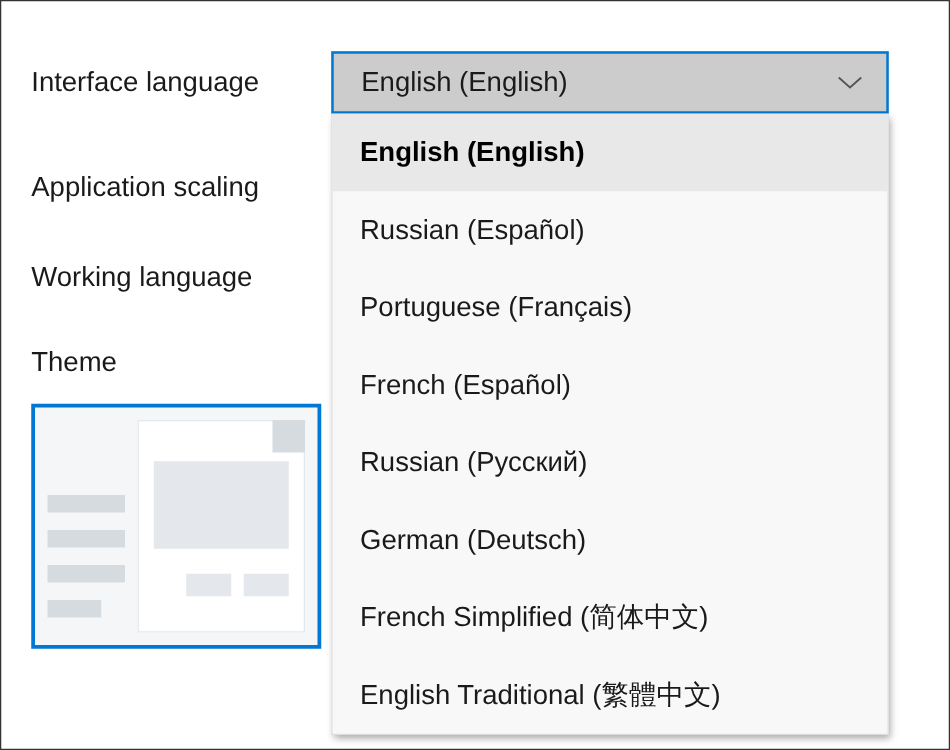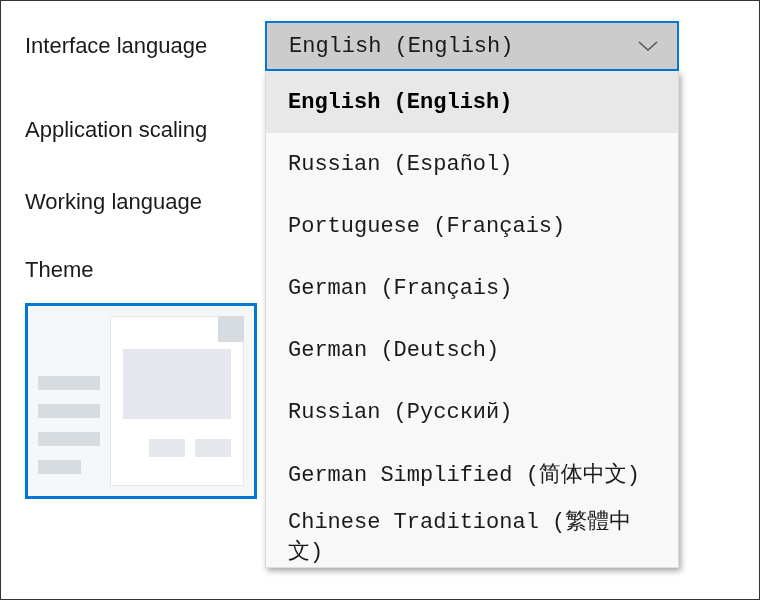--- a/index.html
+++ b/index.html
@@ -12,38 +12,37 @@
       font-size: 22px;
       color: #1a1a1a;
       background: #fff;
       width: 760px;
       height: 600px;
       overflow: hidden;
       position: relative;
       border: 1px solid #333;
     }
     .content {
-      padding: 20px 24px 0 24px;
+      padding: 40px 24px 0 24px;
     }
     .row {
       display: flex;
       align-items: center;
       margin-bottom: 46px;
     }
     .label-col {
       width: 240px;
       flex-shrink: 0;
     }
     .field-col {
       flex: 1;
     }
     .dropdown {
       position: relative;
-      width: 414px;
-      font-family: Liberation Mono, monospace;
+      width: 446px;
     }
     .dropdown-trigger {
       display: flex;
       align-items: center;
       justify-content: space-between;
       height: 50px;
       padding: 0 18px 0 22px;
       background: #cccccc;
       border: 2px solid #0078d4;
       cursor: pointer;
@@ -162,25 +161,25 @@
           <span class="chevron">
             <svg width="22" height="14" viewBox="0 0 22 14">
                 <path d="M2 3 L11 11 L20 3" stroke="#555" stroke-width="1.5" fill="none"></path>
               </svg>
           </span>
         </div>
         <div class="dropdown-list">
           <div class="dropdown-option selected">English (English)</div>
           <div class="dropdown-option">Russian (Español)</div>
           <div class="dropdown-option">Portuguese (Français)</div>
-          <div class="dropdown-option">German (Français)</div>
+          <div class="dropdown-option">French (Español)</div>
+          <div class="dropdown-option">Russian (Русский)</div>
           <div class="dropdown-option">German (Deutsch)</div>
-          <div class="dropdown-option">Russian (Русский)</div>
-          <div class="dropdown-option">German Simplified (简体中文)</div>
-          <div class="dropdown-option">Chinese Traditional (繁體中文)</div>
+          <div class="dropdown-option">French Simplified (简体中文)</div>
+          <div class="dropdown-option">English Traditional (繁體中文)</div>
         </div>
       </div>
     </div>
   </div>
 
   <div class="row">
     <div class="label-col">Application scaling</div>
     <div class="field-col"></div>
   </div>
 

